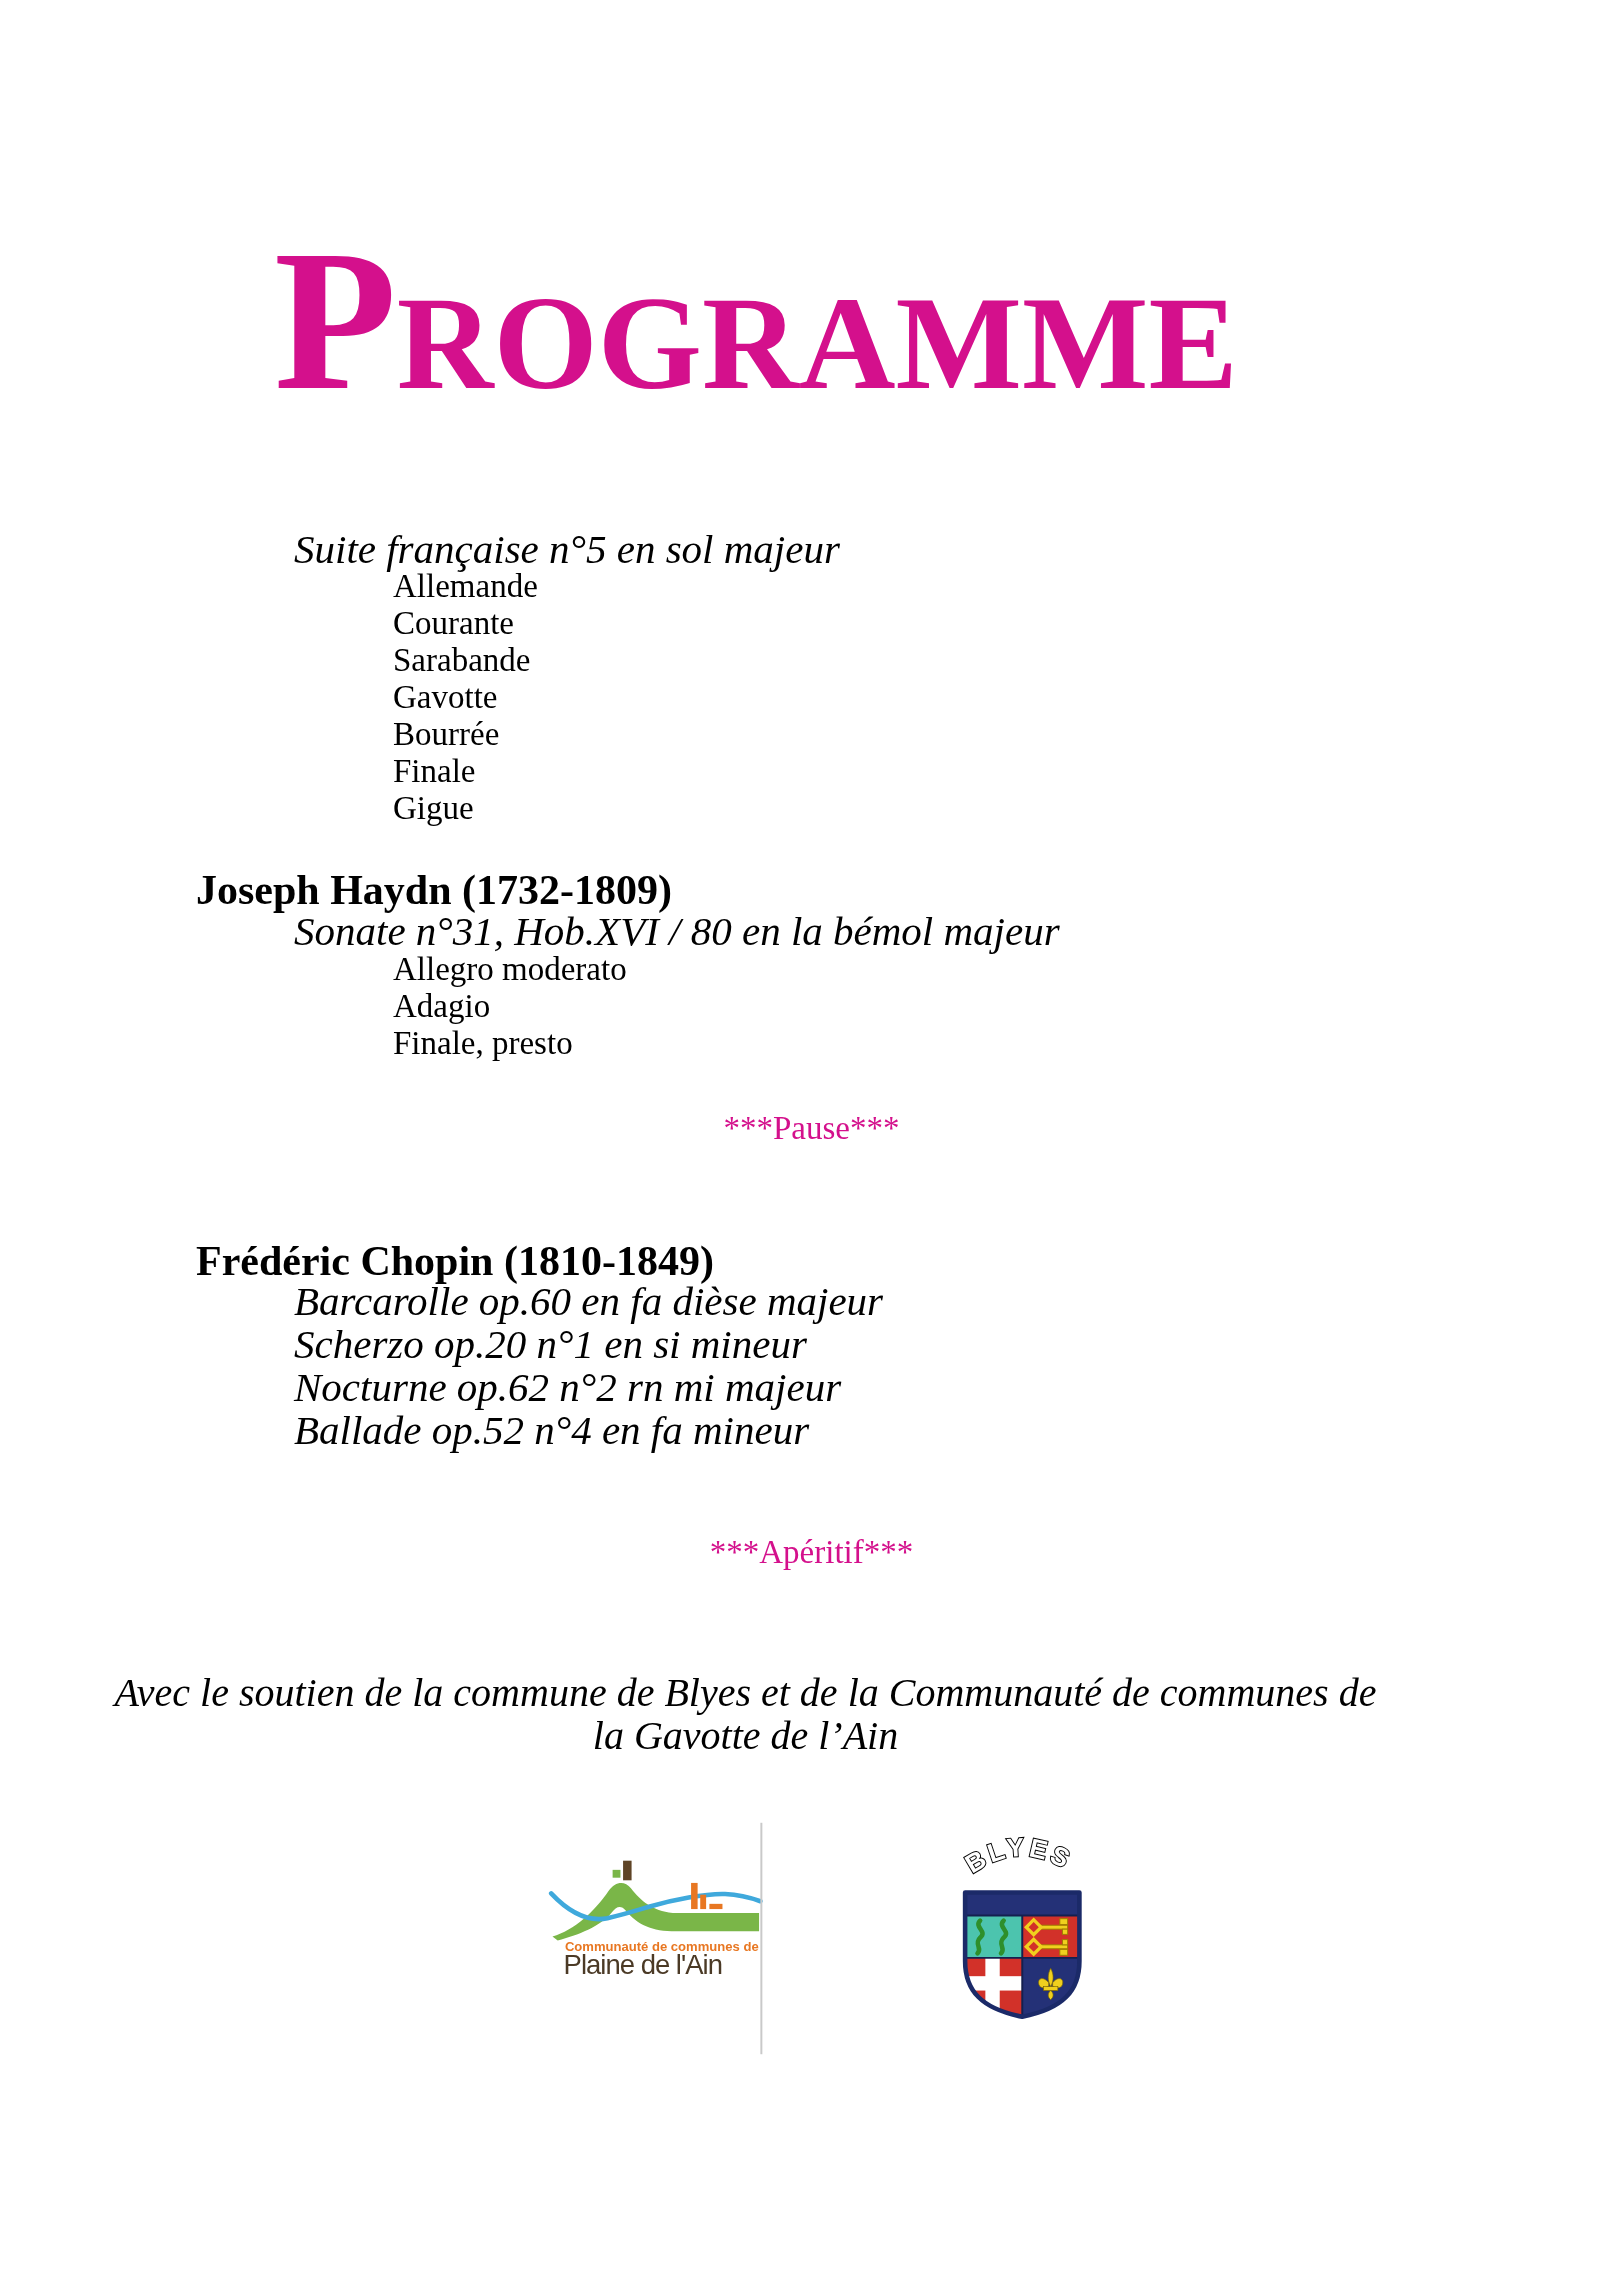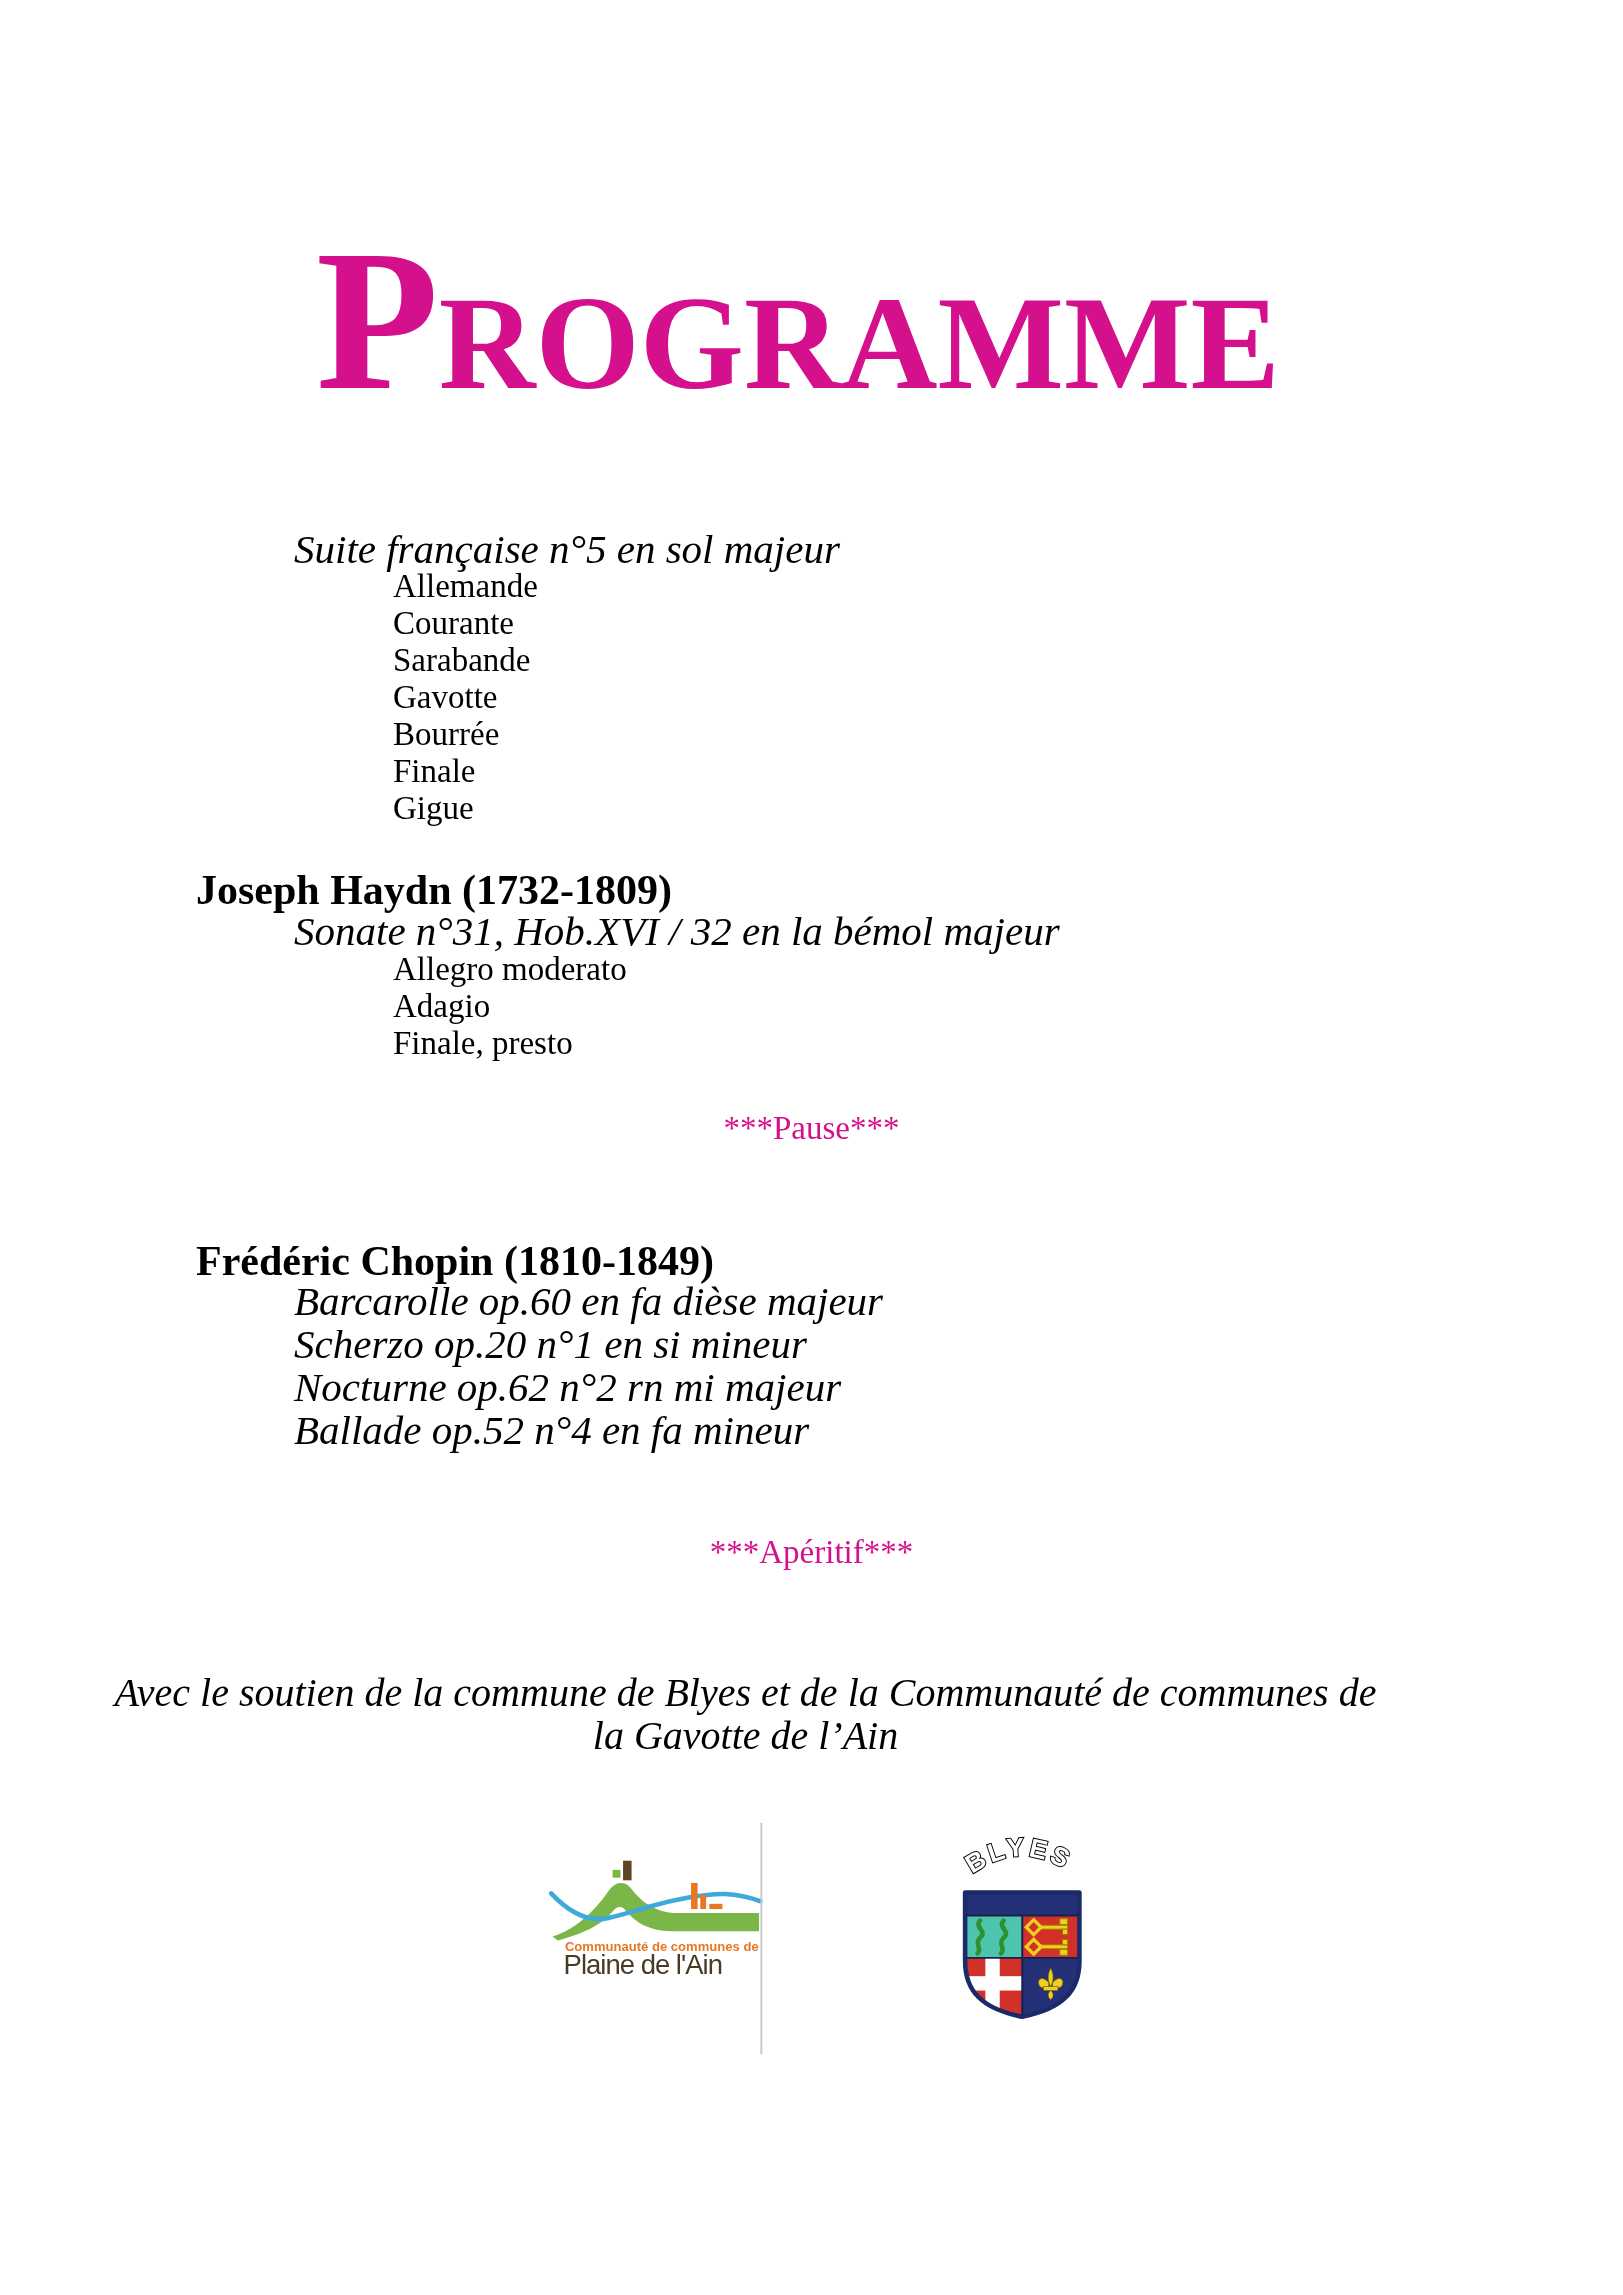--- a/index.html
+++ b/index.html
@@ -13,21 +13,20 @@
     background:#ffffff;
     font-family:"Liberation Serif",serif;
     color:var(--ink);
     overflow:hidden;
   }
   .title{
     position:absolute;top:206px;left:0;width:1440px;
     box-sizing:border-box;padding-left:72px;
     text-align:center;line-height:1;white-space:nowrap;
     color:var(--accent);
-    margin-left:42px;
   }
   .title-initial{font-size:201px;}
   .title-rest{font-size:134px;}
   .composer{
     position:absolute;left:196px;
     font-size:42px;font-weight:bold;line-height:1.2;white-space:nowrap;
   }
   .work{
     position:absolute;left:294px;
     font-size:41px;font-style:italic;line-height:1.2;white-space:nowrap;
@@ -65,21 +64,21 @@
     <div>Allemande</div>
     <div>Courante</div>
     <div>Sarabande</div>
     <div>Gavotte</div>
     <div>Bourrée</div>
     <div>Finale</div>
     <div>Gigue</div>
   </div>
 
   <div class="composer" style="top:865px">Joseph Haydn (1732-1809)</div>
-  <div class="work" style="top:907px">Sonate n°31, Hob.XVI / 32 en la bémol majeur</div>
+  <div class="work" style="top:907px">Sonate n°31, Hob.XVI / 80 en la bémol majeur</div>
   <div class="movements" style="top:951px">
     <div>Allegro moderato</div>
     <div>Adagio</div>
     <div>Finale, presto</div>
   </div>
 
   <div class="divider pause">***Pause***</div>
 
   <div class="composer" style="top:1236px">Frédéric Chopin (1810-1849)</div>
   <div class="works-list" style="top:1280px">

